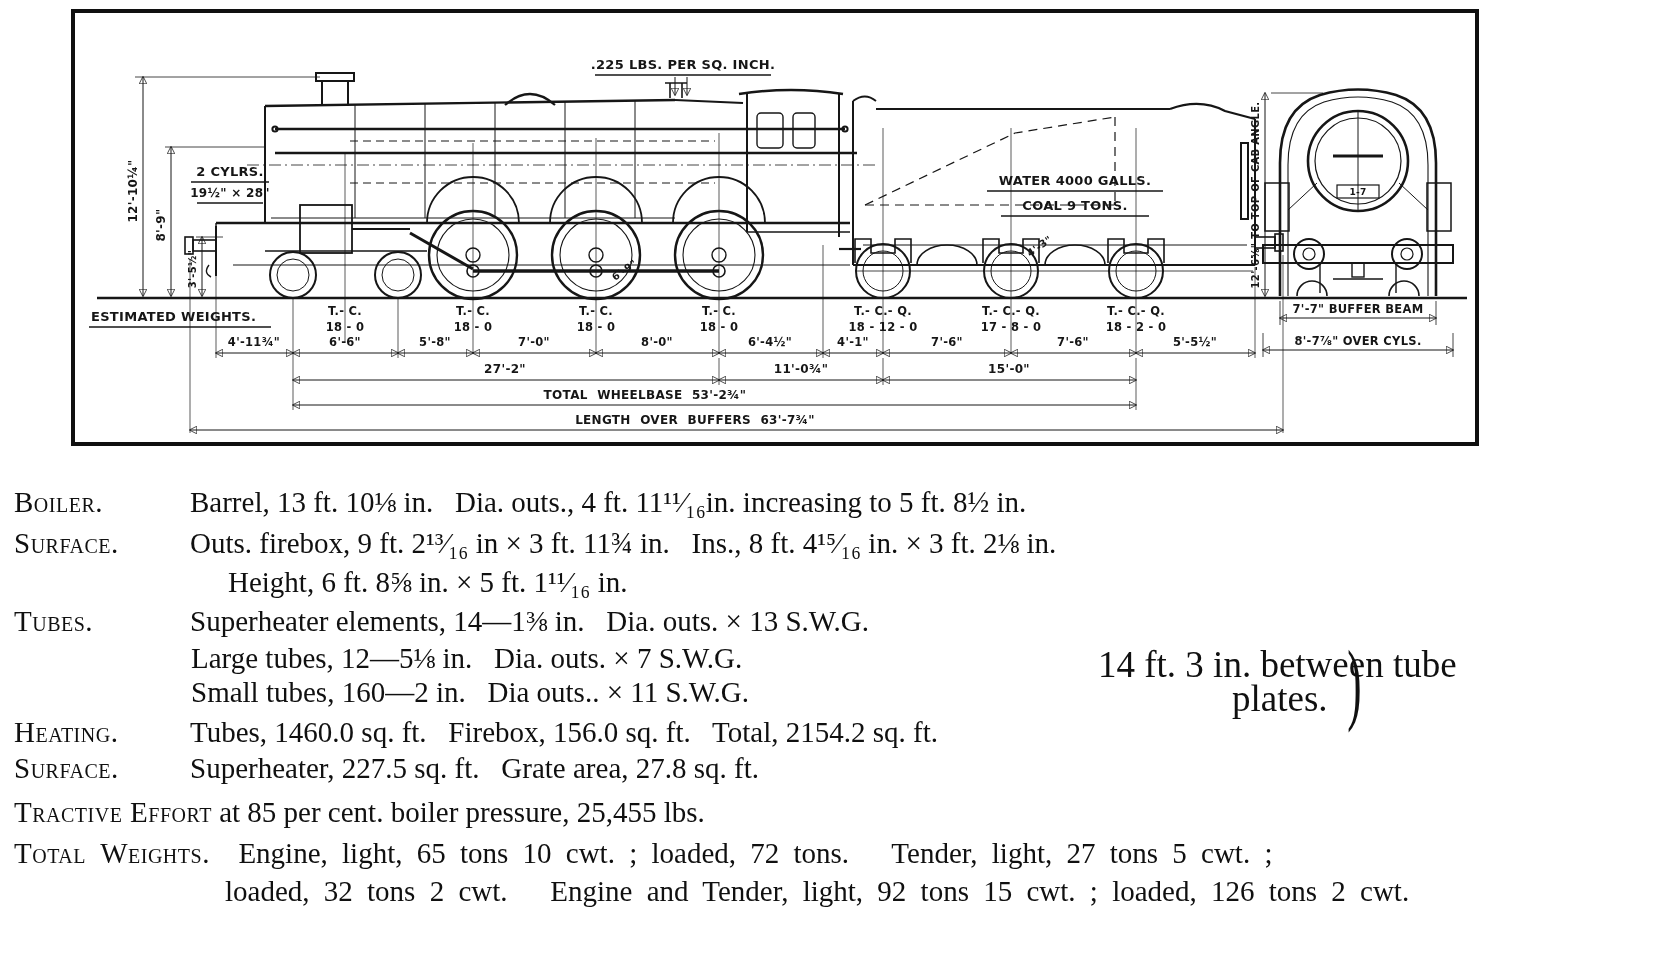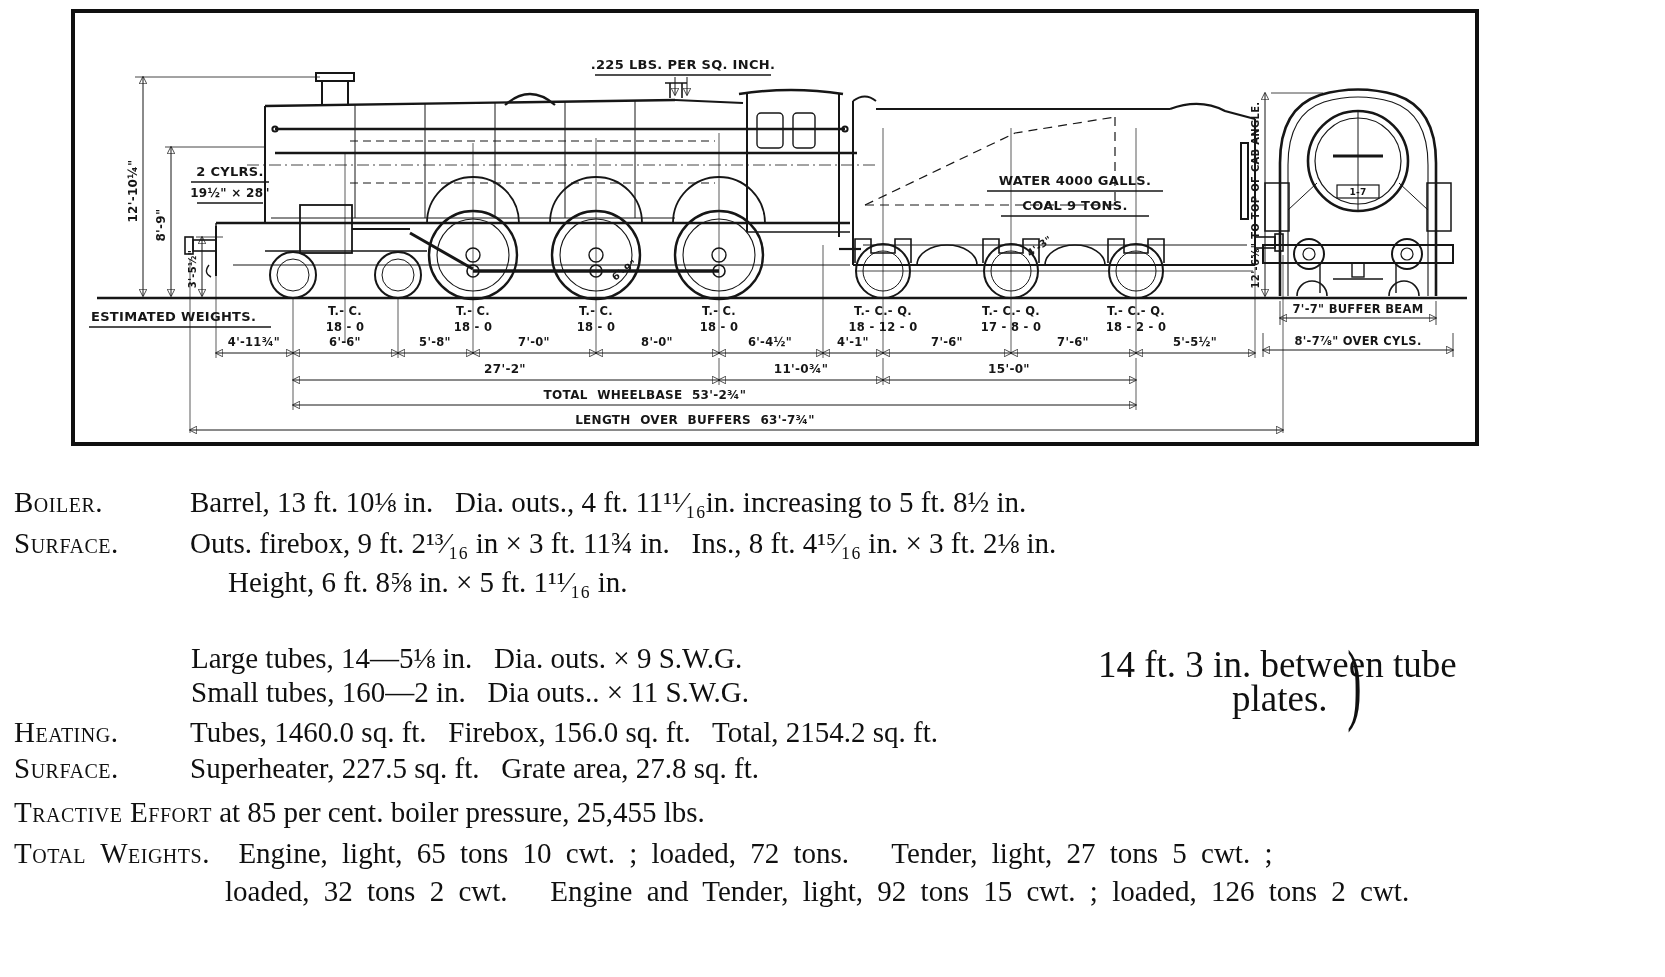--- a/index.html
+++ b/index.html
@@ -279,22 +279,23 @@
   </div>
 
   <div class="specs">
 
     <div class="spec-line" style="top:487px"><span class="term">Boiler.</span><span>Barrel, 13 ft. 10⅛ in.   Dia. outs., 4 ft. 11¹¹⁄₁₆in. increasing to 5 ft. 8½ in.</span></div>
 
     <div class="spec-line" style="top:528px"><span class="term">Surface.</span><span>Outs. firebox, 9 ft. 2¹³⁄₁₆ in × 3 ft. 11¾ in.   Ins., 8 ft. 4¹⁵⁄₁₆ in. × 3 ft. 2⅛ in.</span></div>
 
     <div class="spec-line" style="top:567px;left:228px"><span>Height, 6 ft. 8⅝ in. × 5 ft. 1¹¹⁄₁₆ in.</span></div>
 
-
-    <div class="spec-line" style="top:643px;left:191px"><span>Large tubes, 14—5⅛ in.   Dia. outs. × 9 S.W.G.</span></div>
+    <div class="spec-line" style="top:606px"><span class="term">Tubes.</span><span>Superheater elements, 14—1⅜ in.   Dia. outs. × 13 S.W.G.</span></div>
+
+    <div class="spec-line" style="top:643px;left:191px"><span>Large tubes, 12—5⅛ in.   Dia. outs. × 7 S.W.G.</span></div>
 
     <div class="spec-line" style="top:677px;left:191px"><span>Small tubes, 160—2 in.   Dia outs.. × 11 S.W.G.</span></div>
 
     <span class="brace" style="left:1340px;top:633px">)</span>
     <div class="note" style="left:1098px;top:643px">14 ft. 3 in. between tube</div>
     <div class="note" style="left:1232px;top:677px">plates.</div>
 
     <div class="spec-line" style="top:717px"><span class="term">Heating.</span><span>Tubes, 1460.0 sq. ft.   Firebox, 156.0 sq. ft.   Total, 2154.2 sq. ft.</span></div>
 
     <div class="spec-line" style="top:753px"><span class="term">Surface.</span><span>Superheater, 227.5 sq. ft.   Grate area, 27.8 sq. ft.</span></div>

